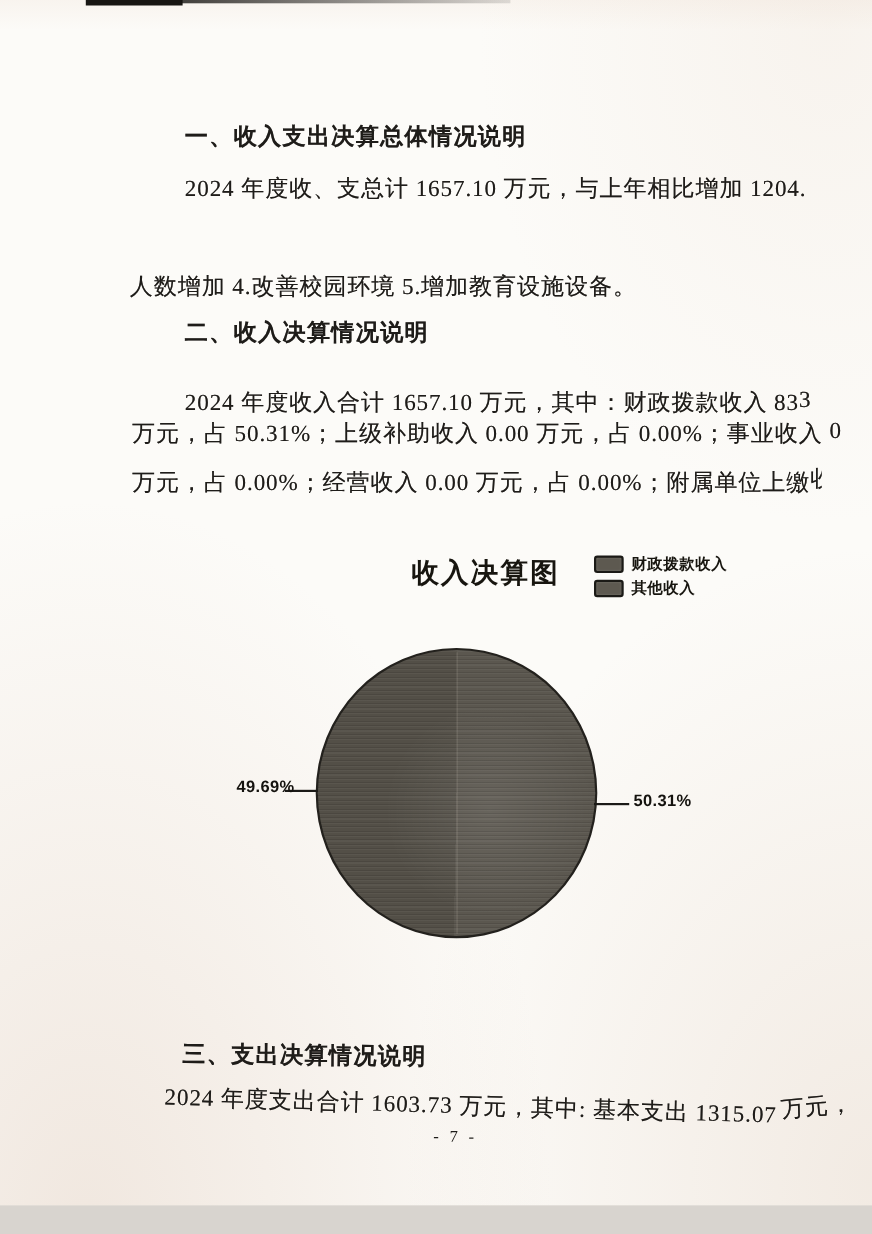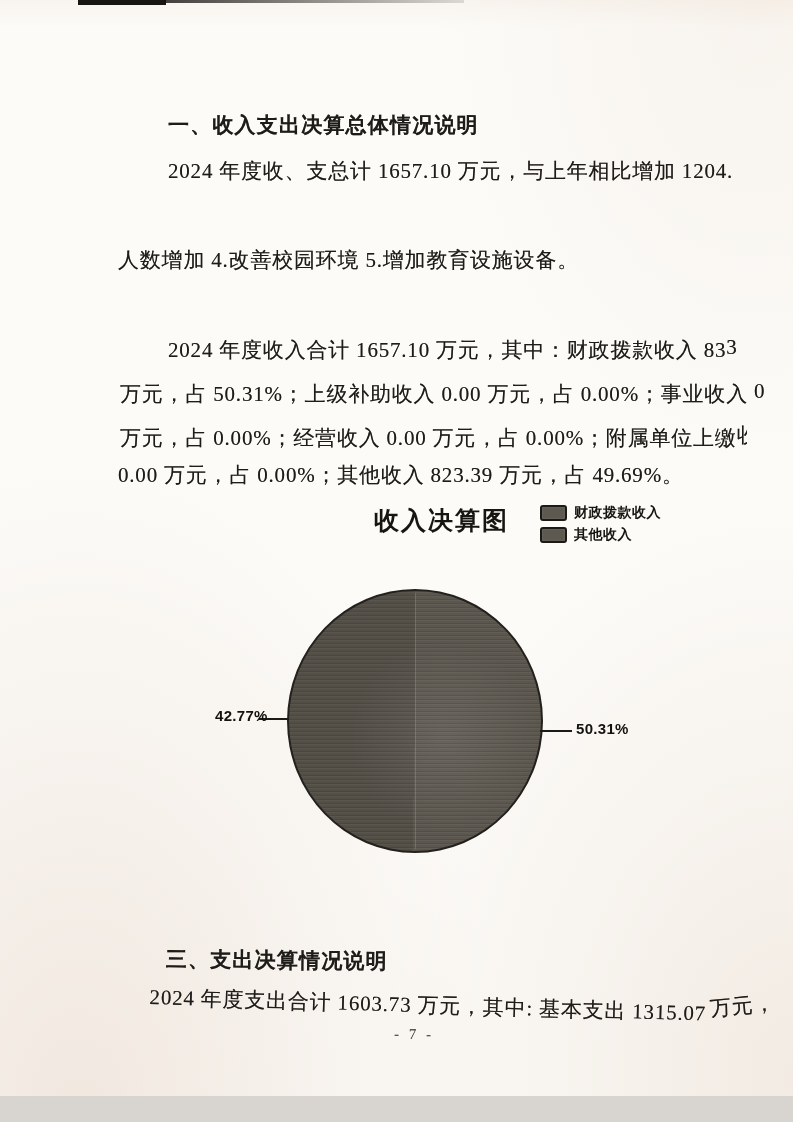--- a/index.html
+++ b/index.html
@@ -88,43 +88,43 @@
 
 <div class="page">
 
   <div class="top-bar"></div>
   <div class="top-line"></div>
 
   <div class="tline heading" style="left:168px;top:110px;">一、收入支出决算总体情况说明</div>
   <div class="tline" style="left:168px;top:156px;">2024 年度收、支总计 1657.10 万元，与上年相比增加 1204.</div>
   <div class="tline" style="left:118px;top:245px;">人数增加 4.改善校园环境 5.增加教育设施设备。</div>
 
-  <div class="tline" style="left:168px;top:332px;text-align:center;"><span>2024 年度收入合计 1657.10 万元，其中：财政拨款收入 83</span><span class="cut">3</span></div>
+  <div class="tline heading" style="left:168px;top:288px;">二、收入决算情况说明</div>
+  <div class="tline" style="left:168px;top:348px;text-align:center;"><span>2024 年度收入合计 1657.10 万元，其中：财政拨款收入 83</span><span class="cut">3</span></div>
   <div class="tline" style="left:120px;top:376px;"><span>万元，占 50.31%；上级补助收入 0.00 万元，占 0.00%；事业收入 </span><span class="cut">0</span></div>
   <div class="tline" style="left:120px;top:420px;"><span>万元，占 0.00%；经营收入 0.00 万元，占 0.00%；附属单位上缴</span><span class="cut">收</span></div>
-  <div class="tline" style="left:118px;top:460px;">0.00 万元，占 0.00%；其他收入 823.39 万元，占 49.69%。</div>
 
   <div class="chart-title">收入决算图</div>
 
   <div class="legend-row r1">
     <div class="legend-swatch"></div>
     <div class="legend-label">财政拨款收入</div>
   </div>
   <div class="legend-row r2">
     <div class="legend-swatch"></div>
     <div class="legend-label">其他收入</div>
   </div>
 
   <div class="pie">
     <div class="pie-divider"></div>
   </div>
 
   <div class="leader leader-left"></div>
   <div class="leader leader-right"></div>
-  <div class="pct pct-left">42.77%</div>
+  <div class="pct pct-left">49.69%</div>
   <div class="pct pct-right">50.31%</div>
 
   <div class="tline heading skew-heading" style="left:166px;top:944px;">三、支出决算情况说明</div>
   <div class="tline skew-line" style="left:150px;top:982px;"><span>2024 年度支出合计 1603.73 万元，其中: 基本支出 1315.07 </span><span class="tail">万元，</span></div>
 
   <div class="page-num">- 7 -</div>
 
   <div class="bottom-smudge">
     <svg width="214" height="9" viewBox="0 0 214 9">
       <rect x="0" y="5.2" width="210" height="1.6" fill="#201d19" opacity="0.85"></rect>

